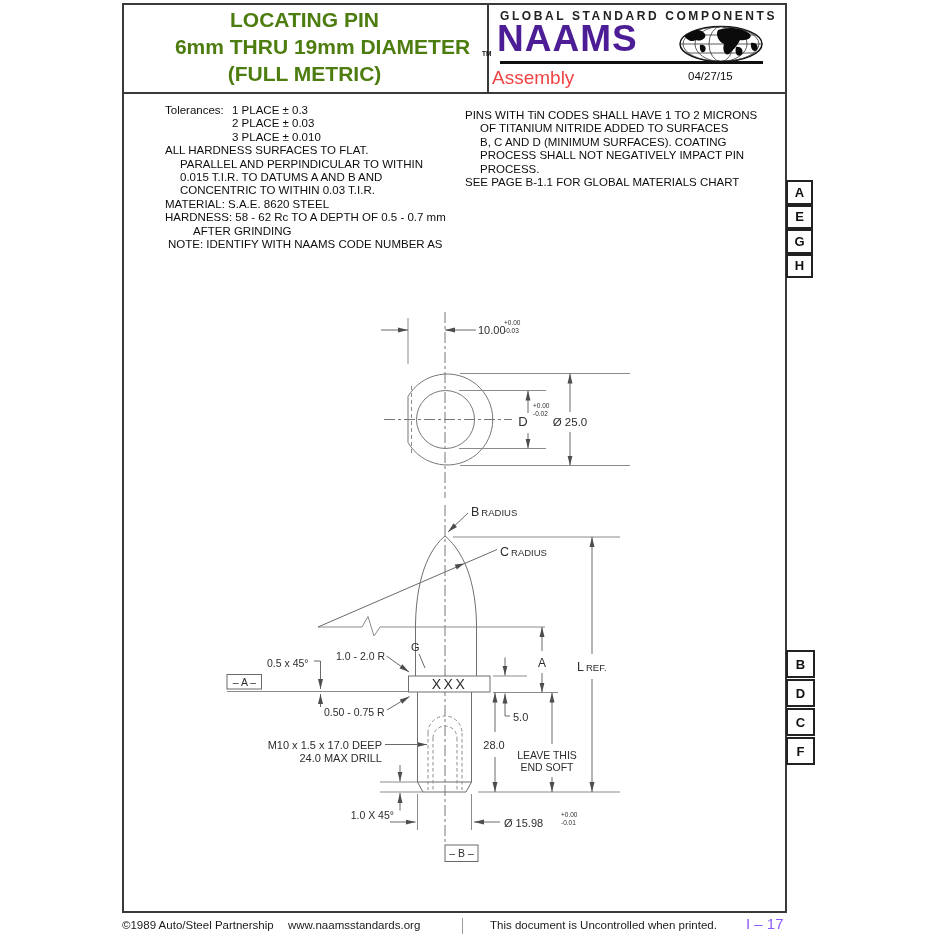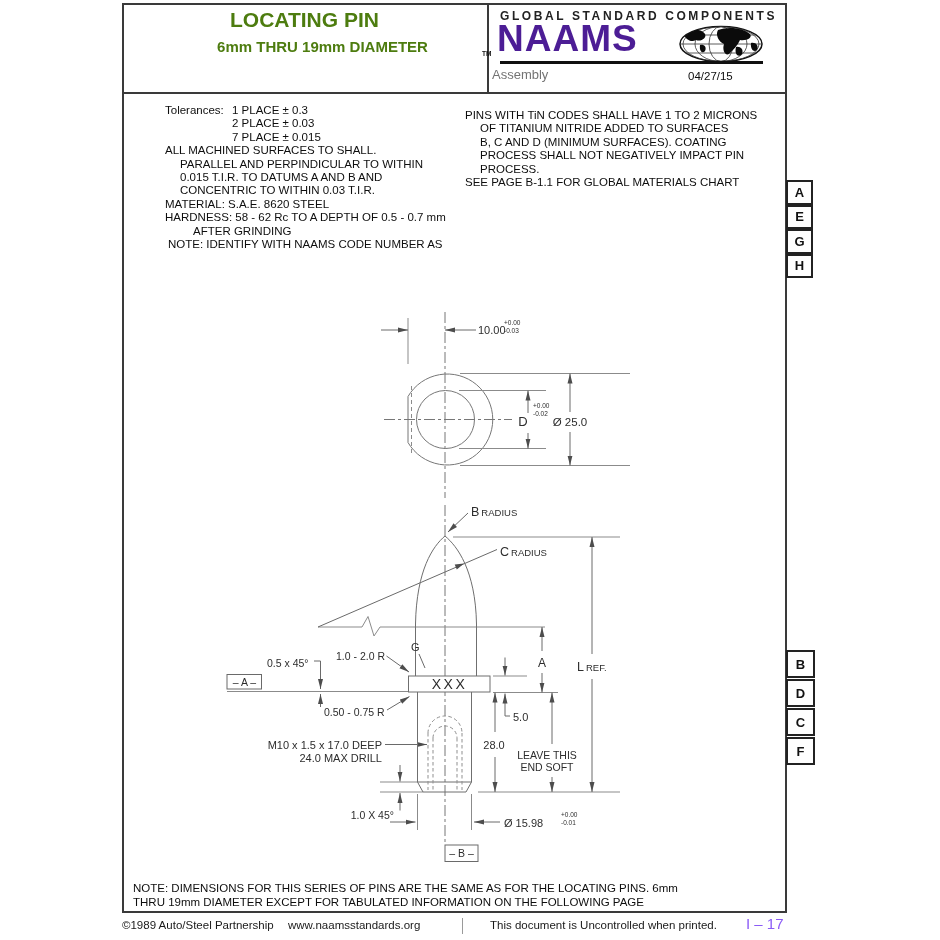--- a/index.html
+++ b/index.html
@@ -6,28 +6,28 @@
   .page{position:relative;width:940px;height:940px;background:#ffffff;
         font-family:"Liberation Sans",sans-serif;color:#111;overflow:hidden;}
   .abs{position:absolute;}
   
   .frame{left:122px;top:3px;width:665px;height:910px;border:2px solid #3a3a3a;box-sizing:border-box;}
   .hline{height:0;border-top:2px solid #3a3a3a;}
   .vline{width:0;border-left:2px solid #3a3a3a;}
   
   .titleblock{left:122px;top:7px;width:365px;text-align:center;font-weight:bold;color:#4d7c0f;}
   .titleblock .t1{font-size:21px;line-height:26px;}
-  .titleblock .t2{font-size:15px;line-height:27px;margin-left:36px;}
+  .titleblock .t2{font-size:21px;line-height:27px;margin-left:36px;}
   .titleblock .t3{font-size:21px;line-height:27px;}
   .tagline{left:500px;top:9px;font-size:12px;letter-spacing:2.6px;color:#222;font-weight:bold;}
   .tm{left:482px;top:50px;font-size:6.5px;font-weight:bold;color:#111;}
   .brand{left:497px;top:18px;font-size:37px;font-weight:bold;letter-spacing:1px;color:#4c1d95;}
   .globeWrap{left:678px;top:25px;}
   .logoUnderline{left:500px;top:61px;width:263px;height:2.5px;background:#101010;}
-  .division{left:492px;top:67px;font-size:13px;color:#737373;}
+  .division{left:492px;top:67px;font-size:19px;color:#ef4444;}
   .hdate{left:688px;top:70px;font-size:11.5px;color:#0d0d0d;}
   
   .gnotes{left:165px;top:104px;width:300px;font-size:11.5px;line-height:13.4px;color:#0e0e0e;}
   .gn-ln{position:relative;white-space:nowrap;}
   .gn-val{position:absolute;left:67px;top:0;}
   .ind15{padding-left:15px;} .ind28{padding-left:28px;} .ind3{padding-left:3px;} .ind67{padding-left:67px;}
   .tin{left:465px;top:109px;width:320px;font-size:11.5px;line-height:13.4px;color:#0e0e0e;}
   
   .zone{border:2px solid #222;background:#fefefe;box-sizing:border-box;
         display:flex;align-items:center;justify-content:center;
@@ -46,20 +46,21 @@
 
 <div class="page">
 
   <div class="abs frame"></div>
   <div class="abs hline" style="left:122px;top:92px;width:665px;"></div>
   <div class="abs vline" style="left:487px;top:3px;height:89px;"></div>
 
   <div class="abs titleblock">
     <div class="t1">LOCATING PIN</div>
     <div class="t2">6mm THRU 19mm DIAMETER</div>
+    <div class="t3">(FULL METRIC)</div>
   </div>
 
   <div class="abs tagline">GLOBAL STANDARD COMPONENTS</div>
   <div class="abs tm">TM</div>
   <div class="abs brand">NAAMS</div>
   <div class="abs globeWrap">
     <svg width="86" height="38" viewBox="0 0 86 38">
       <defs>
           <clipPath id="gclip">
             <ellipse cx="43" cy="19" rx="41" ry="17.5"></ellipse>
@@ -86,22 +87,22 @@
   <div class="abs logoUnderline"></div>
   <div class="abs division">Assembly</div>
   <div class="abs hdate">04/27/15</div>
 
   <div class="abs gnotes">
     <div class="gn-ln">
       <span>Tolerances:</span>
       <span class="gn-val">1 PLACE ± 0.3</span>
     </div>
     <div class="gn-ln ind67">2 PLACE ± 0.03</div>
-    <div class="gn-ln ind67">7 PLACE ± 0.015</div>
-    <div class="gn-ln">ALL MACHINED SURFACES TO SHALL.</div>
+    <div class="gn-ln ind67">3 PLACE ± 0.010</div>
+    <div class="gn-ln">ALL HARDNESS SURFACES TO FLAT.</div>
     <div class="gn-ln ind15">PARALLEL AND PERPINDICULAR TO WITHIN</div>
     <div class="gn-ln ind15">0.015 T.I.R. TO DATUMS A AND B AND</div>
     <div class="gn-ln ind15">CONCENTRIC TO WITHIN 0.03 T.I.R.</div>
     <div class="gn-ln">MATERIAL: S.A.E. 8620 STEEL</div>
     <div class="gn-ln">HARDNESS: 58 - 62 Rc TO A DEPTH OF 0.5 - 0.7 mm</div>
     <div class="gn-ln ind28">AFTER GRINDING</div>
     <div class="gn-ln ind3">NOTE: IDENTIFY WITH NAAMS CODE NUMBER AS</div>
   </div>
 
   <div class="abs tin">
@@ -257,24 +258,20 @@
       <text x="547" y="759" font-size="10.5" text-anchor="middle">LEAVE THIS</text>
       <text x="547" y="771" font-size="10.5" text-anchor="middle">END SOFT</text>
       <text x="394" y="819" font-size="10.5" text-anchor="end">1.0 X 45°</text>
       <text x="504" y="826.5" font-size="11">Ø 15.98</text>
       <text x="561" y="816.5" font-size="6.5">+0.00</text>
       <text x="561" y="824.5" font-size="6.5">-0.01</text>
       <text x="461.5" y="857" font-size="10.5" text-anchor="middle">– B –</text>
     </g>
   </svg>
 
-  <div class="abs bnote">
-    <div>NOTE: DIMENSIONS FOR THIS SERIES OF PINS ARE THE SAME AS FOR THE LOCATING PINS. 6mm</div>
-    <div>THRU 19mm DIAMETER EXCEPT FOR TABULATED INFORMATION ON THE FOLLOWING PAGE</div>
-  </div>
 
   <div class="abs footer" style="left:122px;top:919px;">©1989 Auto/Steel Partnership</div>
   <div class="abs footer" style="left:288px;top:919px;">www.naamsstandards.org</div>
   <div class="abs fdiv"></div>
   <div class="abs footer" style="left:490px;top:919px;">This document is Uncontrolled when printed.</div>
   <div class="abs fpage">I – 17</div>
 
 </div>
 
 </body></html>

